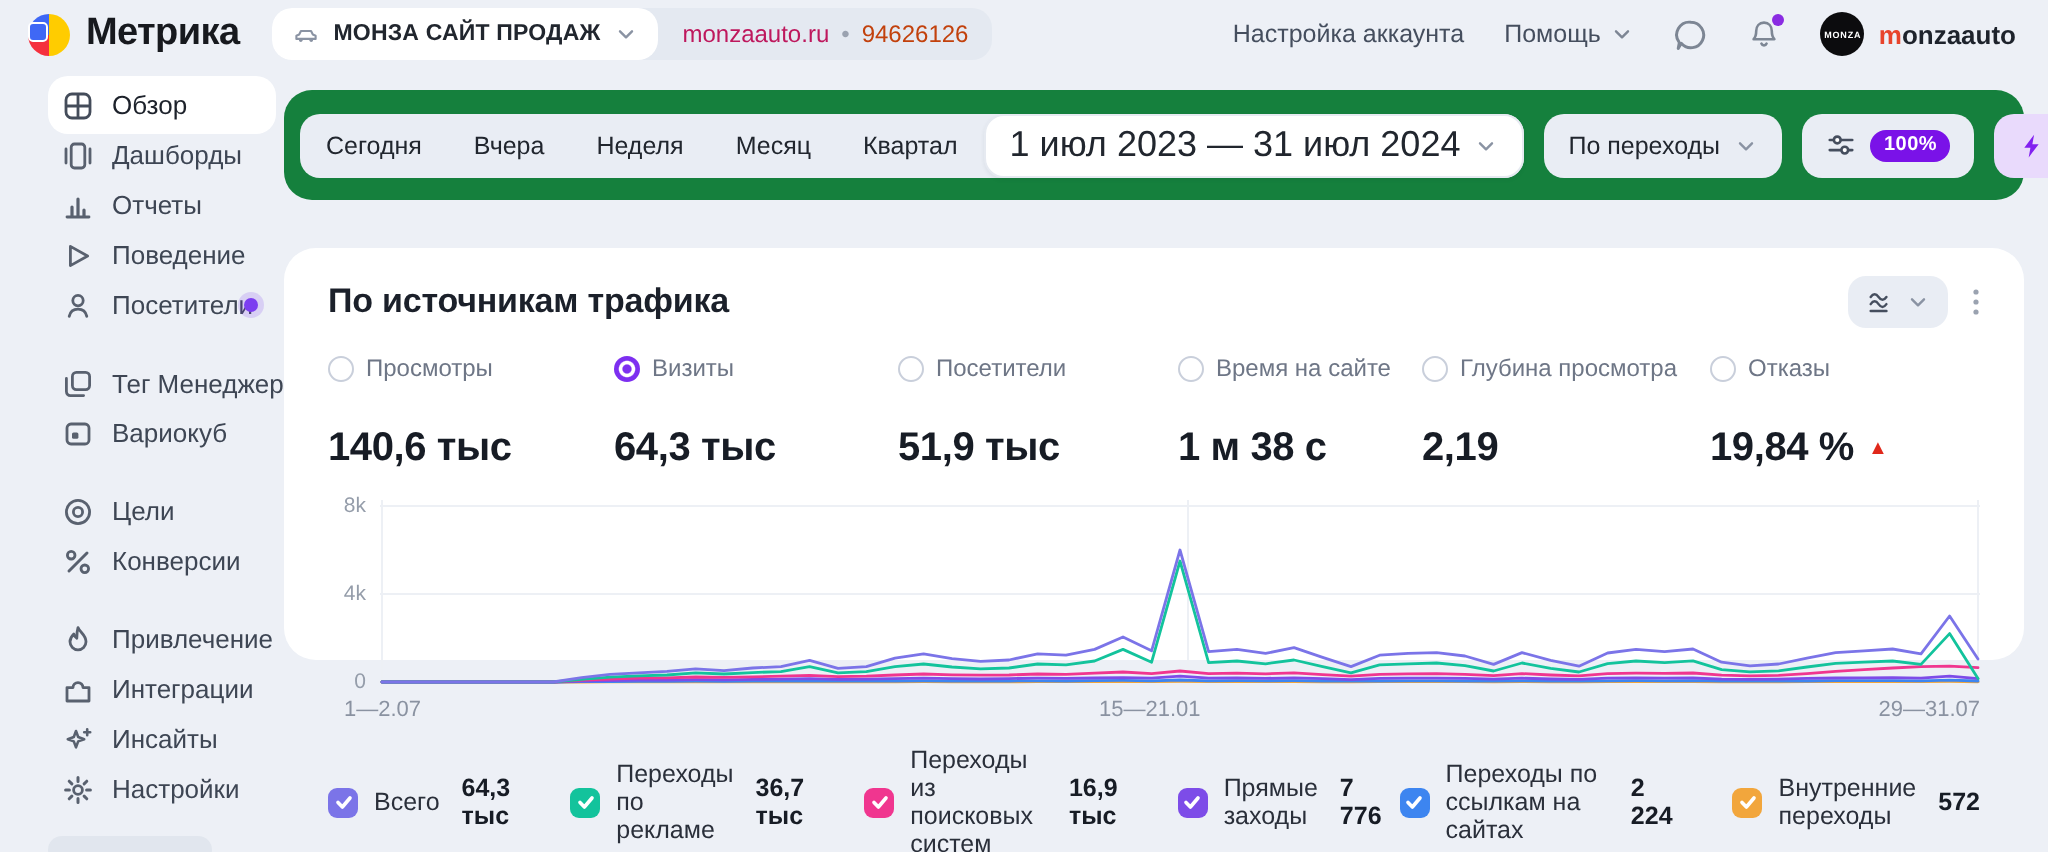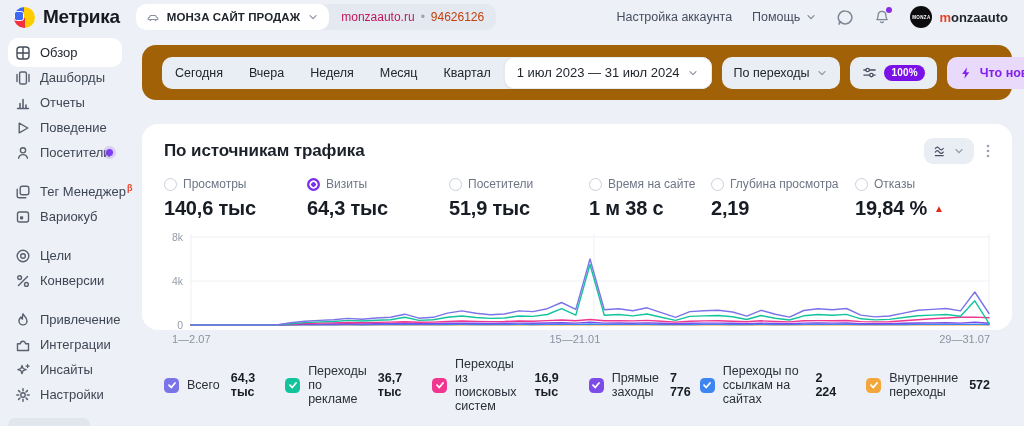--- a/index.html
+++ b/index.html
@@ -24,51 +24,51 @@
   .counter-id{color:#c2410c}
   .header-right{margin-left:auto;display:flex;align-items:center;gap:20px}
   .hdr-link{font-size:12.5px;color:#454e5e;display:flex;align-items:center;gap:5px;cursor:pointer}
   .hdr-icon{position:relative;display:flex;align-items:center;cursor:pointer}
   .bell-dot{position:absolute;right:-2px;top:-2px;width:6px;height:6px;border-radius:50%;background:#8a2be2}
   .user{display:flex;align-items:center;gap:7px;cursor:pointer}
   .avatar{width:22px;height:22px;border-radius:50%;background:#0c0c0e;color:#fff;font-size:4.5px;font-weight:700;display:flex;align-items:center;justify-content:center;letter-spacing:.4px}
   .user-name{font-size:13px;font-weight:700;color:#1e232c}
   .user-name .first{color:#e8442c}
   
-  .sidebar{position:absolute;top:34px;left:0;width:130px;bottom:0;padding:6px 8px 0 8px;box-sizing:border-box}
+  .sidebar{position:absolute;top:34px;left:16px;width:130px;bottom:0;padding:6px 8px 0 8px;box-sizing:border-box}
   .side-group{margin-bottom:14px}
   .side-item{display:flex;align-items:center;gap:9px;height:25px;padding:0 7px;border-radius:10px;font-size:13px;color:#3e4654;position:relative;cursor:pointer;white-space:nowrap}
   .side-item.active{background:#fff;height:29px;margin:-2px 0;font-weight:400;color:#1d222b}
   .side-item .ico{width:16px;height:16px;flex:0 0 16px;display:flex;align-items:center;justify-content:center}
   .beta{color:#e8442c;font-size:9px;vertical-align:super;margin-left:1px;font-weight:700}
   .side-dot{position:absolute;right:6px;width:13px;height:13px;border-radius:50%;background:rgba(124,62,240,.18);display:flex;align-items:center;justify-content:center}
   .side-dot::after{content:"";width:7px;height:7px;border-radius:50%;background:#7c3ef0}
   .side-bottom-pill{position:absolute;left:8px;bottom:-6px;width:82px;height:14px;border-radius:8px;background:#e1e6ee}
   
   .main{position:absolute;left:130px;top:34px;right:0;bottom:0}
-  .toolbar-card{margin:11px 12px 0;height:55px;background:#a16207;border-radius:14px;display:flex;align-items:center;padding:0 20px;box-sizing:border-box;gap:10px}
+  .toolbar-card{margin:11px 12px 0;height:55px;background:#15803d;border-radius:14px;display:flex;align-items:center;padding:0 8px;box-sizing:border-box;gap:10px}
   .range-group{display:flex;align-items:center;background:#e9edf4;border-radius:10px;height:32px}
   .range-btn{padding:0 13px;font-size:12.5px;color:#21262e;line-height:32px;cursor:pointer;white-space:nowrap}
-  .date-pill{background:#fff;border:1px solid #e6eaf1;box-shadow:0 1px 2px rgba(30,40,60,.07);border-radius:10px;height:30px;display:flex;align-items:center;gap:7px;padding:0 12px;font-size:13px;cursor:pointer;white-space:nowrap}
+  .date-pill{background:#fff;border:1px solid #e6eaf1;box-shadow:0 1px 2px rgba(30,40,60,.07);border-radius:10px;height:30px;display:flex;align-items:center;gap:7px;padding:0 12px;font-size:18px;cursor:pointer;white-space:nowrap}
   .pill{background:#e9edf4;border-radius:10px;height:32px;display:flex;align-items:center;gap:7px;padding:0 12px;font-size:12.5px;cursor:pointer;white-space:nowrap}
   .badge-100{background:#7a12e8;color:#fff;font-size:10px;font-weight:700;border-radius:8px;padding:2.5px 7px;letter-spacing:.2px}
   .toolbar-right{margin-left:auto;display:flex;align-items:center;gap:10px}
   .whats-new{background:#e9dafc;color:#8220f0;font-weight:700}
   
   .chart-card{margin:24px 12px 0;height:206px;background:#fff;border-radius:16px;padding:14px 22px;box-sizing:border-box;position:relative}
   .card-head{display:flex;align-items:center}
   .card-title{font-size:17px;font-weight:700;color:#1b202a;letter-spacing:-.1px}
   .card-controls{margin-left:auto;display:flex;gap:12px;align-items:center}
   .mini-pill{background:#e9edf4;border-radius:9px;height:26px;padding:0 9px;display:flex;gap:5px;align-items:center;cursor:pointer}
   .card-kebab{cursor:pointer;display:flex;align-items:center}
   .metrics{display:grid;grid-template-columns:143px 142px 140px 122px 144px 1fr;margin-top:13px}
   .m-label{display:flex;gap:6px;align-items:center;font-size:12px;color:#6e7686;cursor:pointer}
   .radio{width:13px;height:13px;border:1.5px solid #c9cfdb;border-radius:50%;box-sizing:border-box;background:#fff;flex:0 0 13px}
   .radio.sel{border:none;background:radial-gradient(circle,#7d2ff0 0 2px,#fff 2.6px 3.8px,#7d2ff0 4.4px)}
-  .m-value{font-size:20px;font-weight:700;color:#171c25;margin-top:6px;letter-spacing:-.2px;display:flex;align-items:center}
+  .m-value{font-size:20px;font-weight:700;color:#171c25;margin-top:22px;letter-spacing:-.2px;display:flex;align-items:center}
   .trend{color:#e0281b;font-size:10px;margin-left:7px}
   .chart-wrap{display:flex;margin-top:10px}
   .y-axis{width:26px;position:relative;font-size:10.5px;color:#959daa}
   .y-axis span{position:absolute;right:7px;transform:translateY(-50%)}
   .plot{flex:1;position:relative}
   .plot svg{width:100%;height:100px}
   .x-axis{display:flex;justify-content:space-between;font-size:11px;color:#8a92a1;margin-top:3px;padding-left:8px}
   .legend{margin-top:12px;display:flex;flex-direction:row;gap:9px;font-size:12.5px}
   .leg-row{display:flex;gap:30px}
   .leg-item{display:flex;align-items:center;gap:8px;cursor:pointer}

